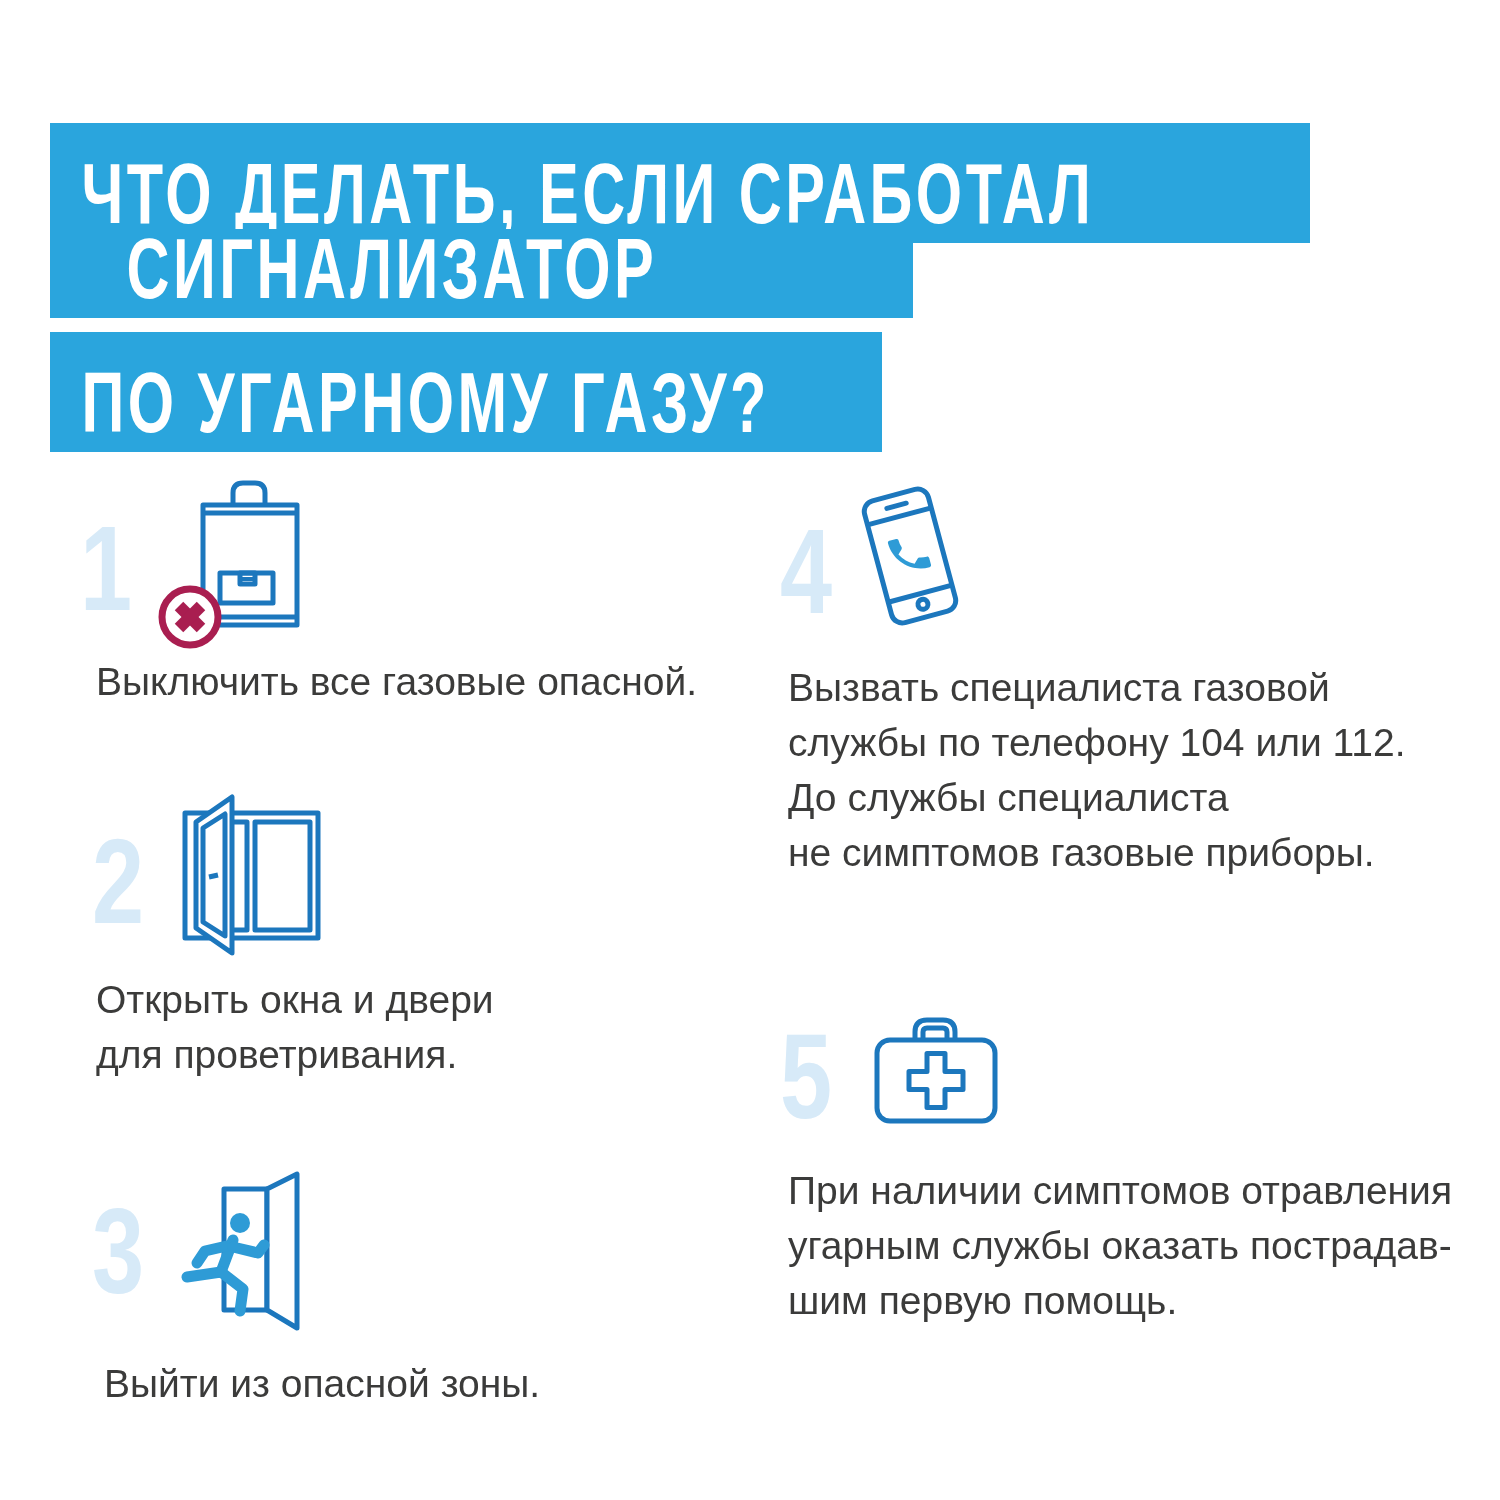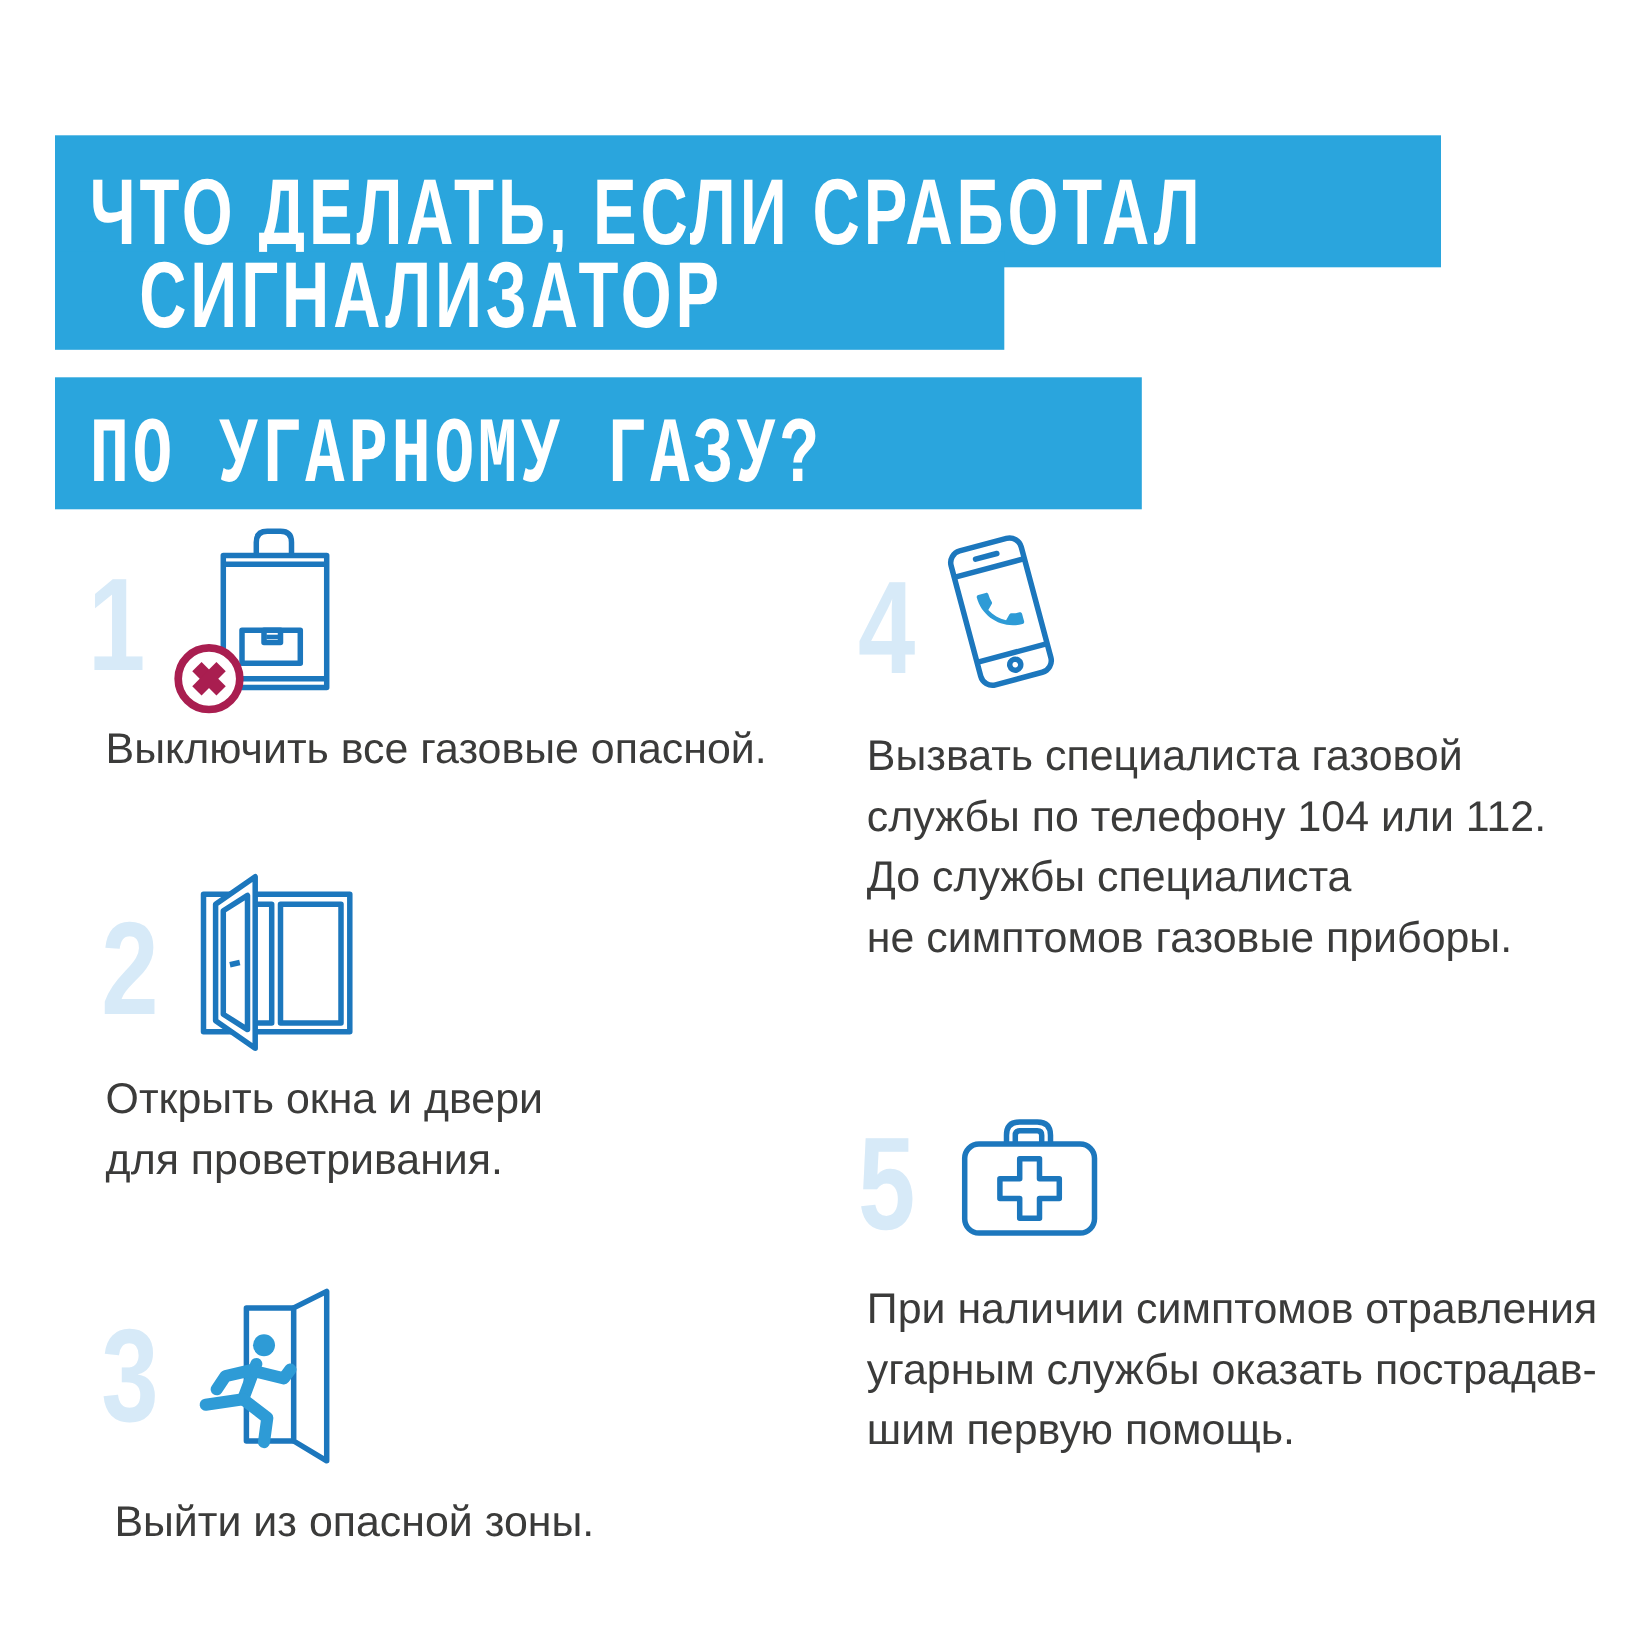--- a/index.html
+++ b/index.html
@@ -5,21 +5,21 @@
   html,body{margin:0;padding:0;background:#fff;}
   .canvas{
     position:relative;width:1500px;height:1500px;overflow:hidden;
     background:var(--background,#fff);
     font-family:"Liberation Sans",sans-serif;
   }
   
   .tblock{position:absolute;background:var(--title-bg);display:flex;align-items:flex-end;margin-top:37px;}
   .tb1{left:50px;top:86px;width:1260px;height:120px;}
   .tb2{left:50px;top:192px;width:818px;height:89px;padding-left:45px;}
-  .tb3{left:50px;top:306px;width:988px;height:120px;font-family:Liberation Mono, monospace;}
+  .tb3{left:50px;top:295px;width:832px;height:120px;}
   .ttext{
     padding-left:45px;font-size:85px;font-weight:bold;color:#fff;
     letter-spacing:5px;white-space:nowrap;
     transform:scaleX(0.70);transform-origin:left center;
   }
   
   .num{
     position:absolute;font-size:120px;line-height:120px;font-weight:bold;
     color:var(--number);transform:scaleX(0.78);transform-origin:left top;
   }

